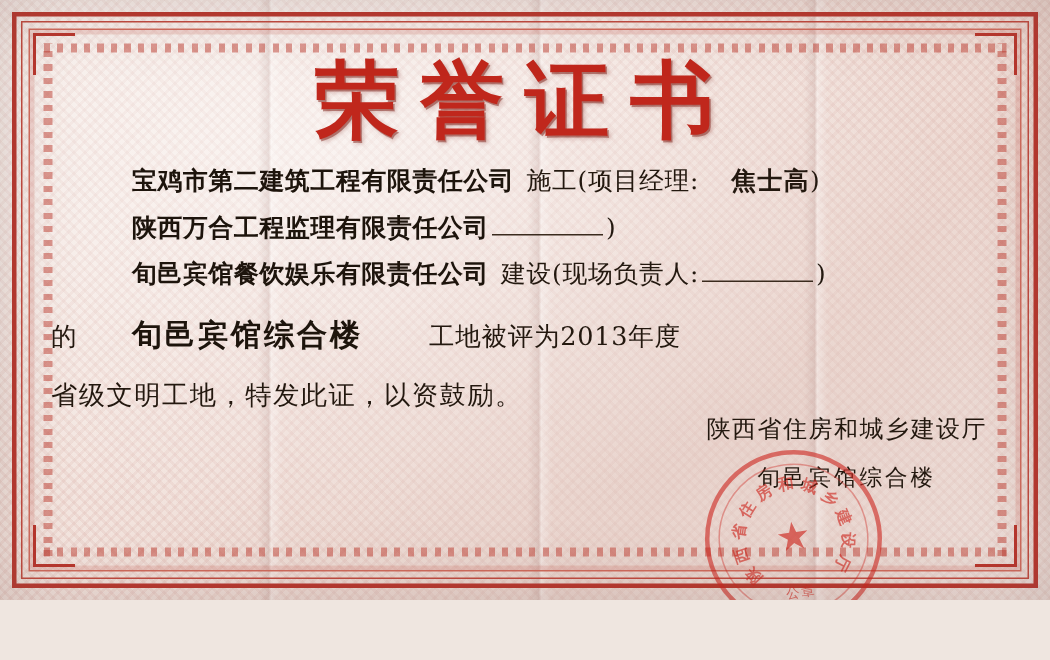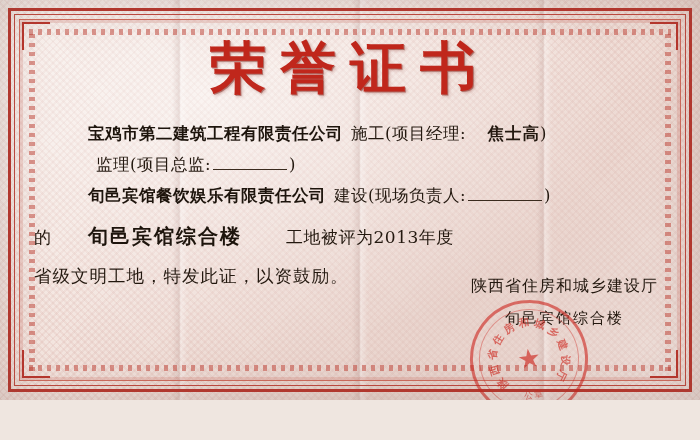--- a/index.html
+++ b/index.html
@@ -66,21 +66,21 @@
     font-size:56px;
     letter-spacing:14px;
     color:#c0271c;
     text-shadow:1px 1px 0 rgba(120,20,12,.45), 2px 2px 3px rgba(120,20,12,.25);
     margin-top:8px;
     line-height:1.05;
     white-space:nowrap;
   }
 
   .body{
-    margin-top:26px;
+    margin-top:13px;
     font-family:"DejaVu Serif","Liberation Serif",serif;
     color:#23180f;
   }
   .row{
     display:flex;align-items:baseline;
     font-size:16.5px;
     margin-bottom:9px;
     white-space:nowrap;
   }
   .row .indent{display:inline-block;width:54px;}
@@ -188,21 +188,21 @@
       <div class="row">
         <span class="indent"></span>
         <span class="org">宝鸡市第二建筑工程有限责任公司</span>
         <span class="lbl">施工(项目经理:</span>
         <span class="fill">焦士高</span>
         <span class="paren">)</span>
       </div>
 
       <div class="row">
         <span class="indent"></span>
-        <span class="lbl">监理(项目总监:</span>
+        <span class="org">陕西万合工程监理有限责任公司</span>
         <span class="blank-line"></span>
         <span class="paren">)</span>
       </div>
 
       <div class="row">
         <span class="indent"></span>
         <span class="org">旬邑宾馆餐饮娱乐有限责任公司</span>
         <span class="lbl">建设(现场负责人:</span>
         <span class="blank-line"></span>
         <span class="paren">)</span>

